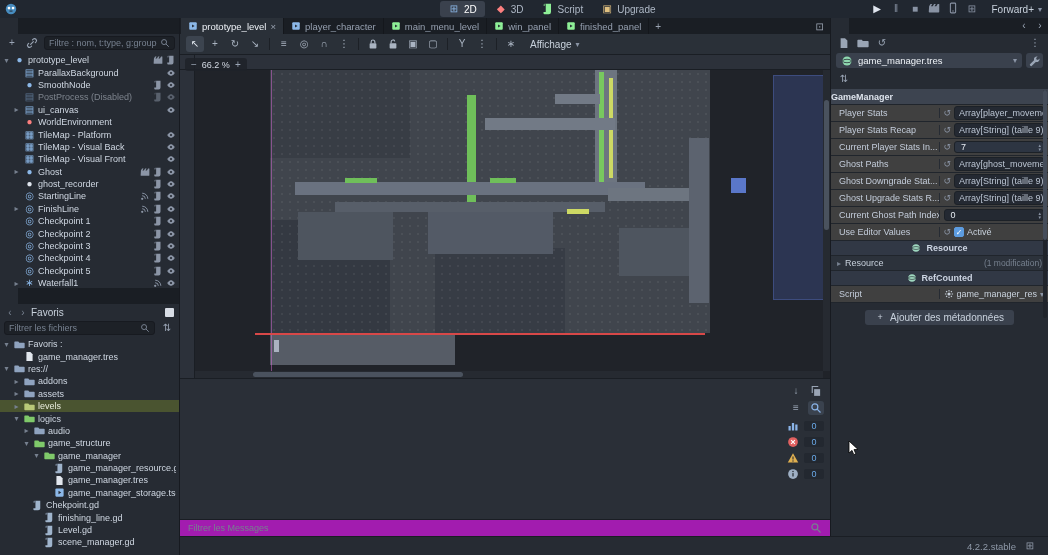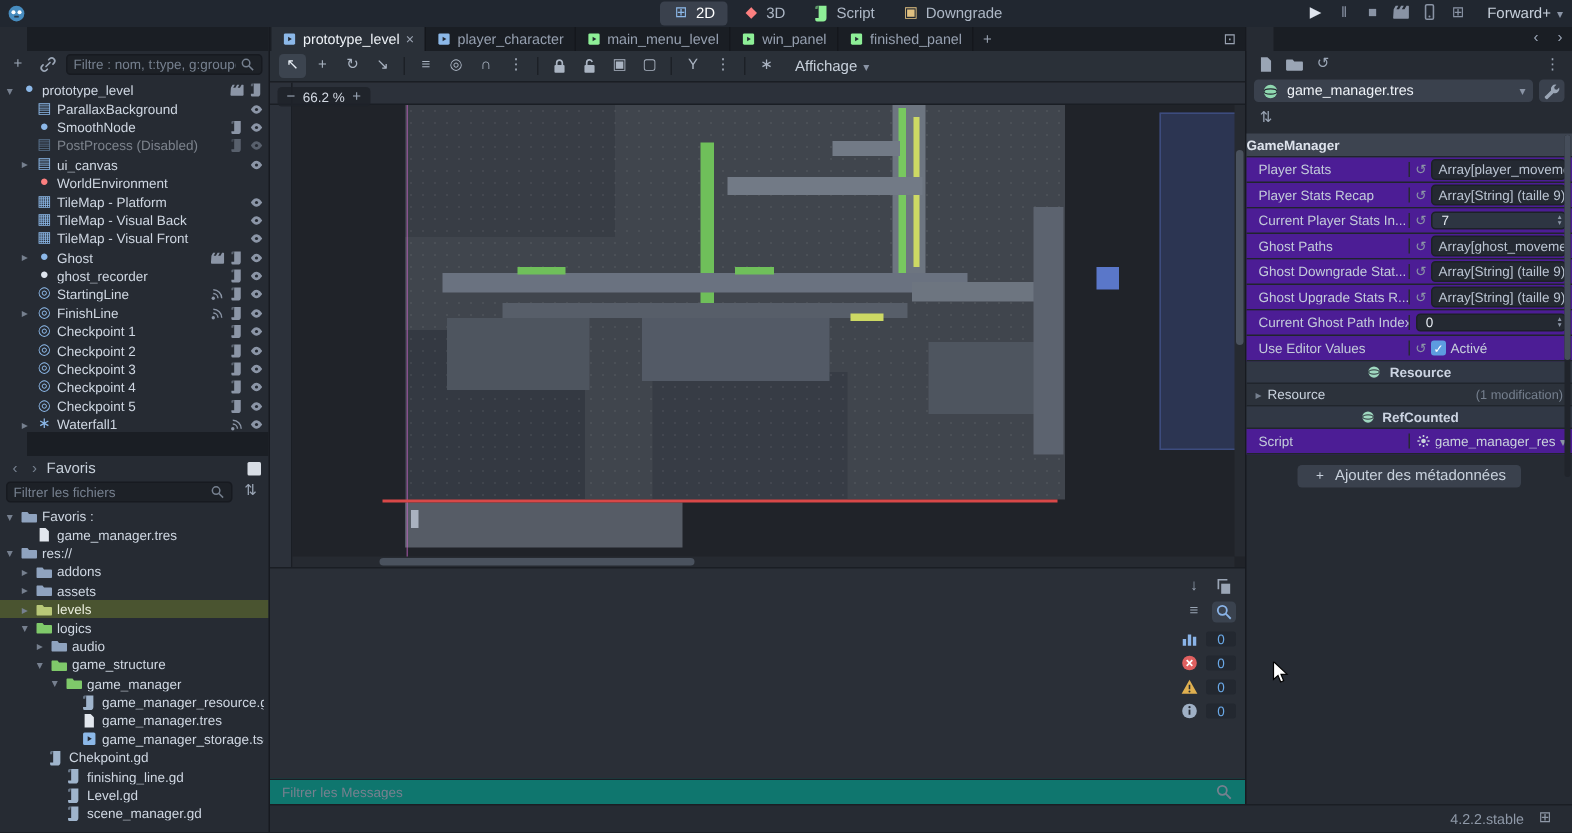--- a/index.html
+++ b/index.html
@@ -84,36 +84,36 @@
   .hthumb{position:absolute;left:58px;width:210px;top:1px;bottom:1px;background:#4a525e;border-radius:3px}
   .vscroll{position:absolute;right:0;top:15px;bottom:7px;width:7px;background:#262a31;z-index:3}
   .vthumb{position:absolute;top:30px;height:130px;left:1px;right:1px;background:#4a525e;border-radius:3px}
   
   .debugger{position:relative;height:158px;background:#2a2f37;border-top:1px solid #1a1e24}
   .dbg-side{position:absolute;right:6px;top:5px;display:flex;flex-direction:column;gap:3px;align-items:flex-end}
   .dtrow{display:flex;gap:4px}
   .cnt{display:flex;align-items:center;gap:5px;height:16px}
   .cic{color:var(--c,#9aa5b5)}
   .cntnum{min-width:20px;text-align:center;color:#6aa9e8;background:#232830;border-radius:2px;padding:0 3px;font-size:9px}
-  .dbg-filter{position:absolute;left:0;right:0;bottom:0;height:17px;background:#0f766e;border-top:1px solid #1a1e24;display:flex;align-items:center;padding:0 8px;gap:6px}
+  .dbg-filter{position:absolute;left:0;right:0;bottom:0;height:17px;background:#a21caf;border-top:1px solid #1a1e24;display:flex;align-items:center;padding:0 8px;gap:6px}
   .dbg-filter .ic{color:#76808f}
   
   #statusbar{position:absolute;left:180px;top:536px;width:868px;height:19px;background:#262b33;border-top:1px solid #1a1e24;display:flex;align-items:center;gap:15px;padding:0 12px;font-size:9.5px}
   .sbitem{color:var(--c,#b7c1cf);white-space:nowrap}
   #sbright{margin-left:auto;display:flex;align-items:center;gap:8px;color:#8f99a8}
   
   .itoolbar{display:flex;align-items:center;gap:3px;padding:2px 5px;height:17px}
   .resrow{display:flex;align-items:center;gap:4px;margin:1px 5px;height:17px}
   .respill{flex:1;display:flex;align-items:center;gap:5px;background:#3a414d;border-radius:3px;height:15px;padding:0 5px;min-width:0}
   .respill .nm{flex:1;color:#eef2f7;font-size:9.5px;white-space:nowrap;overflow:hidden}
   .respill .dd{color:#8a94a5;font-size:8px}
   .resbtn{width:17px;height:15px;display:flex;align-items:center;justify-content:center;background:#3a414d;border-radius:3px;color:#9aa5b5}
   .ifilterrow{display:flex;align-items:center;gap:4px;padding:1px 5px;height:17px}
   #iprows{margin-top:2px;font-size:9px}
-  .ir{min-height:17px;display:flex;align-items:center;border-bottom:1px solid #20252c;background:#4c1d95}
+  .ir{min-height:17px;display:flex;align-items:center;border-bottom:1px solid #20252c;background:#404040}
   .ir.category{background:#3d4450;justify-content:flex-start;font-weight:bold;color:#dde3ec;min-height:16px}
   .ir.group{background:#353c48;justify-content:center;font-weight:bold;color:#ccd4e2;min-height:15px}
   .ir.category2{background:#313845;justify-content:center;gap:5px;font-weight:bold;color:#ccd4e2;min-height:15px}
   .ir.category2 .ic{color:#9fd8c0;width:10px;height:10px}
   .ir.fold{background:#2c323b;gap:4px;padding:0 6px;min-height:15px}
   .ir.fold .arrow{color:#76808f;font-size:8px}
   .fnote{margin-left:auto;color:#76808f;font-size:8.5px}
   .plabel{width:50%;padding:0 4px 0 8px;color:#c3ccda;white-space:nowrap;overflow:hidden;flex:none;border-right:1px solid #262b33}
   .pval{flex:1;display:flex;align-items:center;gap:3px;padding:0 4px;min-width:0}
   .revert{color:#8b95a6;font-size:9px;flex:none}
@@ -168,21 +168,21 @@
           <span class="ic">
             <svg viewBox="0 0 16 16">
               <path d="M5 1h7v11a3 3 0 0 1-3 3H3.5A1.5 1.5 0 0 1 2 13.5V12h3z" fill="currentColor"></path>
               <path d="M2 4V2.5A1.5 1.5 0 0 1 3.5 1H5a7 7 0 0 0-1 3z" fill="currentColor" opacity=".55"></path>
             </svg>
           </span>
           <span>Script</span>
         </span>
         <span class="sw" style="--c: #e0c080;">
           <span class="ic">▣</span>
-          <span>Downgrade</span>
+          <span>Upgrade</span>
         </span>
       </div>
     <div id="runbar">
 
     <span class="rb bright"><span class="ic">▶</span></span>
         <span class="rb"><span class="ic">‖</span></span>
         <span class="rb"><span class="ic">■</span></span>
         <span class="rb"><span class="ic">
             <svg viewBox="0 0 16 16">
               <path d="M1.5 5.5l1.8-3h2.4l-1.8 3h2.4l1.8-3h2.4l-1.8 3h2.4l1.8-3h1.6c.3 0 .5.2.5.5v10c0 .6-.4 1-1 1h-12c-.6 0-1-.4-1-1z" fill="currentColor"></path>

